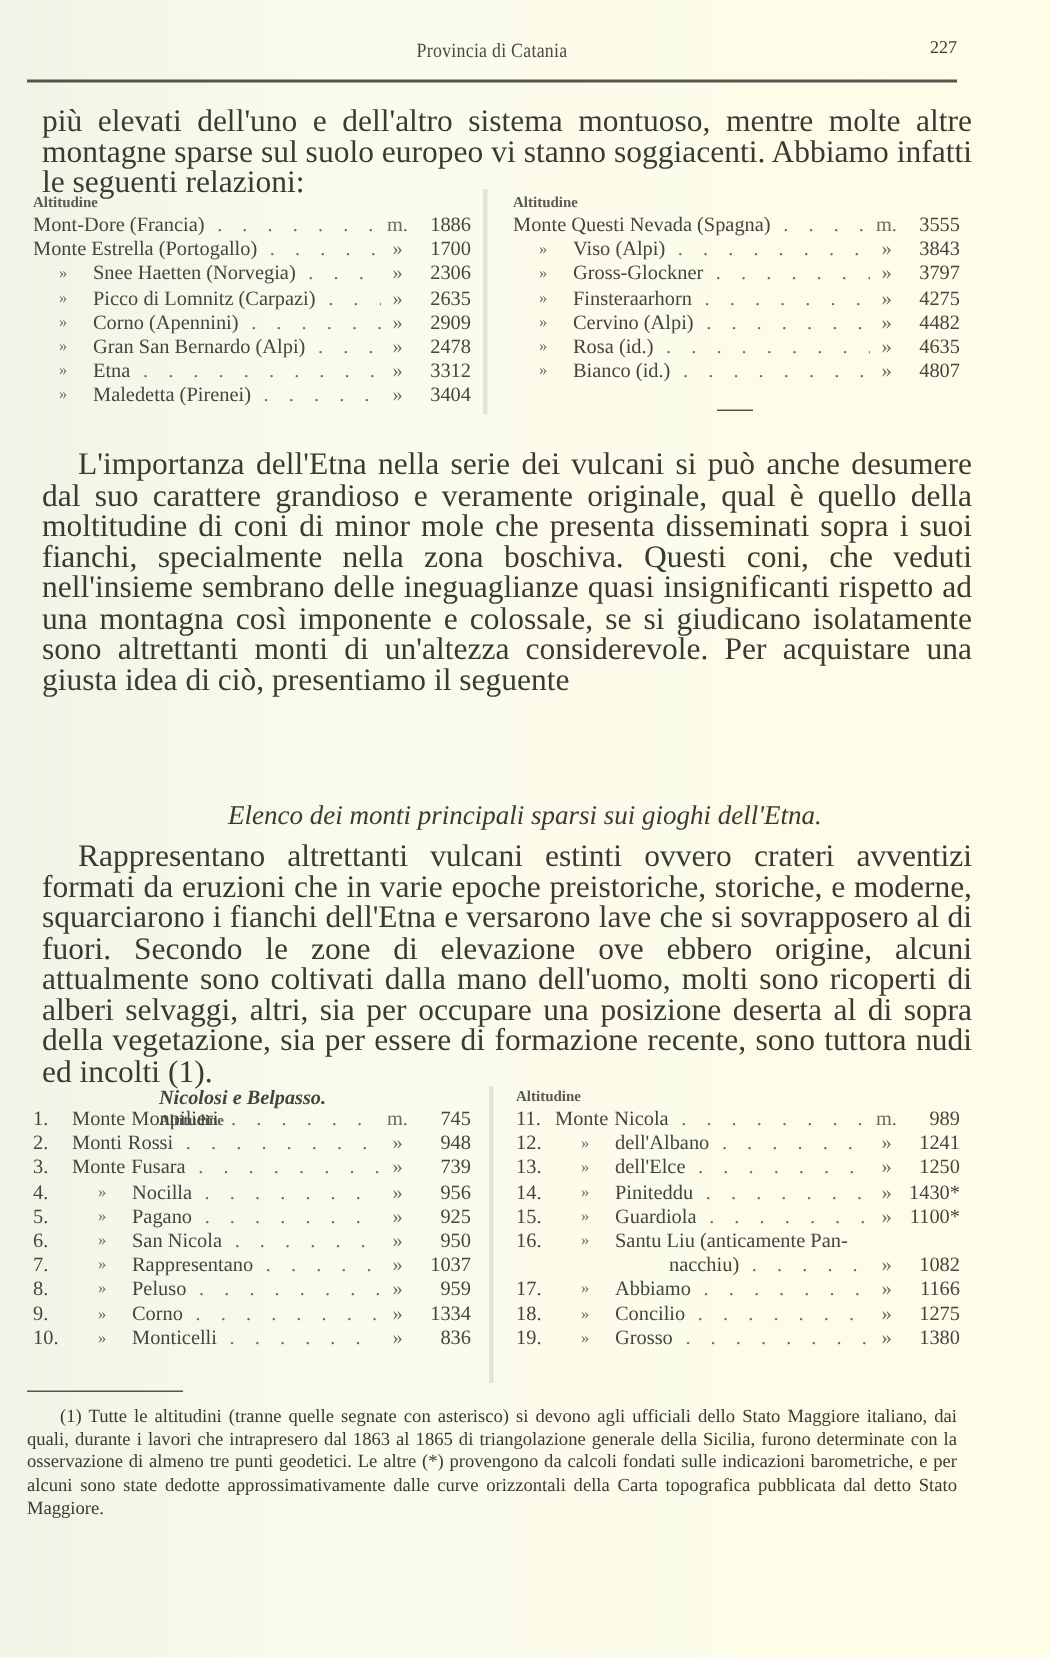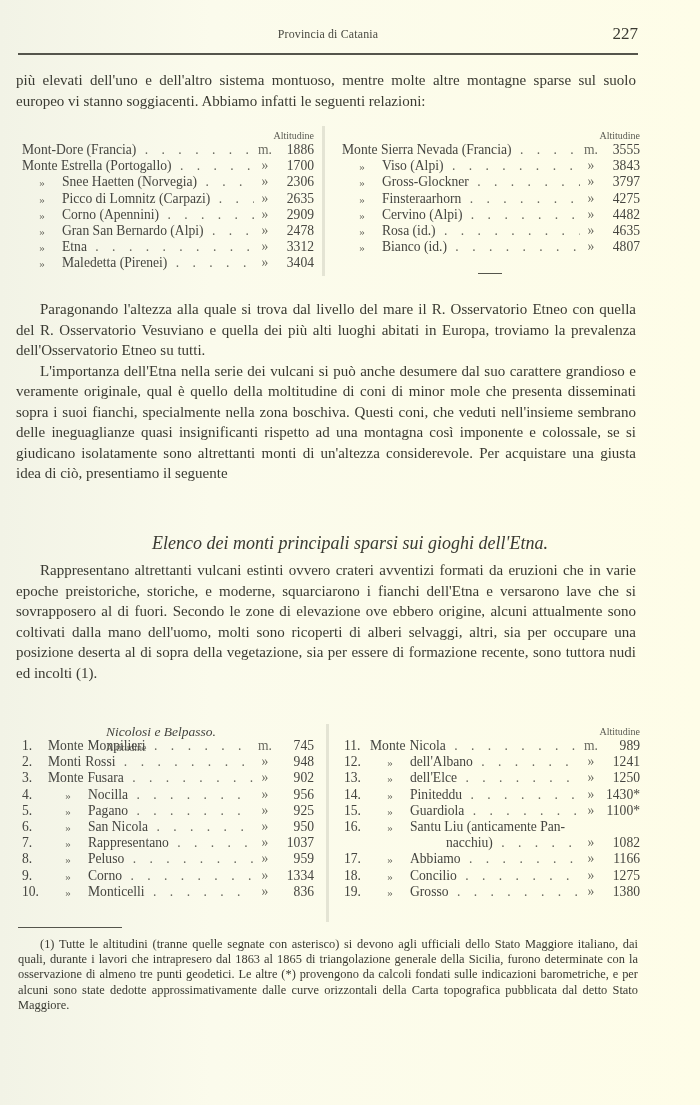--- a/index.html
+++ b/index.html
@@ -16,37 +16,37 @@
     }
     .header {
       position: absolute; left: 18px; top: 26px; width: 620px; height: 24px;
     }
     .header .title {
       position: absolute; left: 0; right: 0; top: 0; text-align: center;
       font-size: 13.5px; letter-spacing: 0.2px; color: #4a4a42;
       transform: scaleX(0.88);
     }
     .header .pagenum {
-      position: absolute; right: 0; top: -2px; font-size: 17px; color: #3a3a32;
+      position: absolute; right: 0; top: -2px; font-size: 12px; color: #3a3a32;
     }
     .rule {
       position: absolute; left: 18px; top: 53px; width: 620px; height: 2px; background: #55554c;
     }
     .para {
-      position: absolute; left: 16px; width: 620px;
-      font-size: 15px; line-height: 20.5px;
+      position: absolute; left: 28px; width: 620px;
+      font-size: 21px; line-height: 20.5px;
       text-align: justify; color: #3a3a32;
       transform-origin: left top;
     }
     .para p { margin: 0; text-indent: 24px; }
     .para p.noindent { text-indent: 0; }
     .tbl {
       position: absolute; font-size: 13.6px; line-height: 16.2px; color: #454540;
     }
-    .tbl .hdr { font-size: 10px; color: #5a5a52; text-align: right; height: 14px; }
+    .tbl .hdr { font-size: 10px; color: #5a5a52; text-align: left; height: 14px; font-weight: bold; }
     .tbl .row { display: flex; white-space: nowrap; }
     .tbl .num { width: 26px; }
     .tbl .dit { width: 40px; text-align: center; color: #6a6a60; font-size: 11px; }
     .tbl .name { flex: 1; overflow: hidden; }
     .tbl .name .dots { color: #6a6a60; letter-spacing: 5px; }
     .tbl .unit { width: 22px; text-align: center; color: #6a6a60; }
     .tbl .val { width: 38px; text-align: right; }
     .vdiv { position: absolute; width: 3px; background: #e4e4d4; }
     .heading-it {
       position: absolute; left: 0; width: 700px; top: 533px; text-align: center;
@@ -124,21 +124,21 @@
         <span class="name"><span>Maledetta (Pirenei)</span><span class="dots"> . . . . . . . . . . . . . . . .</span></span>
         <span class="unit">»</span>
         <span class="val">3404</span>
       </div>
     </div>
   <div class="vdiv" style="left:322px; top:126px; height:150px;"></div>
   <div class="tbl" id="t1r" style="left:342px; top:128px; width:298px;">
     <div class="hdr">Altitudine</div>
   <div class="row">
         <span class="dit" style="width: 0px;"></span>
-        <span class="name"><span>Monte Sierra Nevada (Francia)</span><span class="dots"> . . . . . . . . . . . . . . . .</span></span>
+        <span class="name"><span>Monte Questi Nevada (Spagna)</span><span class="dots"> . . . . . . . . . . . . . . . .</span></span>
         <span class="unit">m.</span>
         <span class="val">3555</span>
       </div>
       <div class="row">
         <span class="dit">»</span>
         <span class="name"><span>Viso (Alpi)</span><span class="dots"> . . . . . . . . . . . . . . . .</span></span>
         <span class="unit">»</span>
         <span class="val">3843</span>
       </div>
       <div class="row">
@@ -168,21 +168,20 @@
       <div class="row">
         <span class="dit">»</span>
         <span class="name"><span>Bianco (id.)</span><span class="dots"> . . . . . . . . . . . . . . . .</span></span>
         <span class="unit">»</span>
         <span class="val">4807</span>
       </div>
     </div>
   <div class="short-rule" style="left:478px; top:273px; width:24px;"></div>
 
   <div class="para" style="top:299px;">
-    <p>Paragonando l'altezza alla quale si trova dal livello del mare il R. Osservatorio Etneo con quella del R. Osservatorio Vesuviano e quella dei più alti luoghi abitati in Europa, troviamo la prevalenza dell'Osservatorio Etneo su tutti.</p>
     <p>L'importanza dell'Etna nella serie dei vulcani si può anche desumere dal suo carattere grandioso e veramente originale, qual è quello della moltitudine di coni di minor mole che presenta disseminati sopra i suoi fianchi, specialmente nella zona boschiva. Questi coni, che veduti nell'insieme sembrano delle ineguaglianze quasi insignificanti rispetto ad una montagna così imponente e colossale, se si giudicano isolatamente sono altrettanti monti di un'altezza considerevole. Per acquistare una giusta idea di ciò, presentiamo il seguente</p>
   </div>
 
   <div class="heading-it">Elenco dei monti principali sparsi sui gioghi dell'Etna.</div>
 
   <div class="para" style="top:560px;">
     <p>Rappresentano altrettanti vulcani estinti ovvero crateri avventizi formati da eruzioni che in varie epoche preistoriche, storiche, e moderne, squarciarono i fianchi dell'Etna e versarono lave che si sovrapposero al di fuori. Secondo le zone di elevazione ove ebbero origine, alcuni attualmente sono coltivati dalla mano dell'uomo, molti sono ricoperti di alberi selvaggi, altri, sia per occupare una posizione deserta al di sopra della vegetazione, sia per essere di formazione recente, sono tuttora nudi ed incolti (1).</p>
   </div>
 
   <div class="tbl" id="t2l" style="left:22px; top:724px; width:292px;">
@@ -202,21 +201,21 @@
         <span class="" style="margin-right: 4px;">Monti</span>
         <span class="name"><span>Rossi</span><span class="dots"> . . . . . . . . . . . . . . . .</span></span>
         <span class="unit">»</span>
         <span class="val">948</span>
       </div>
       <div class="row">
         <span class="num">3.</span>
         <span class="" style="margin-right: 4px;">Monte</span>
         <span class="name"><span>Fusara</span><span class="dots"> . . . . . . . . . . . . . . . .</span></span>
         <span class="unit">»</span>
-        <span class="val">902</span>
+        <span class="val">739</span>
       </div>
       <div class="row">
         <span class="num">4.</span>
         <span class="dit">»</span>
         <span class="name"><span>Nocilla</span><span class="dots"> . . . . . . . . . . . . . . . .</span></span>
         <span class="unit">»</span>
         <span class="val">956</span>
       </div>
       <div class="row">
         <span class="num">5.</span>

